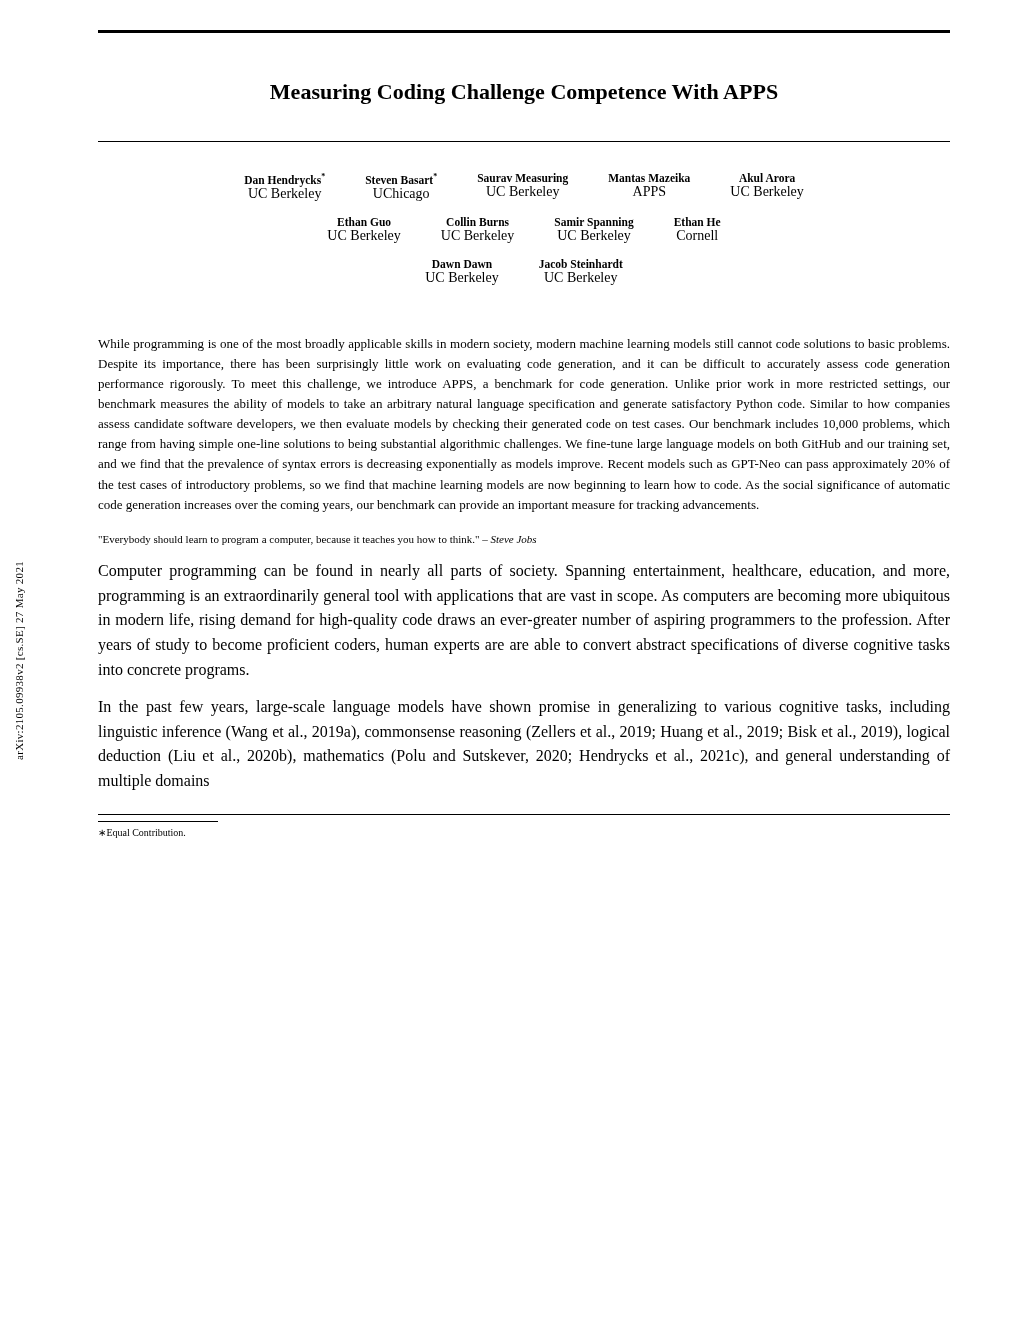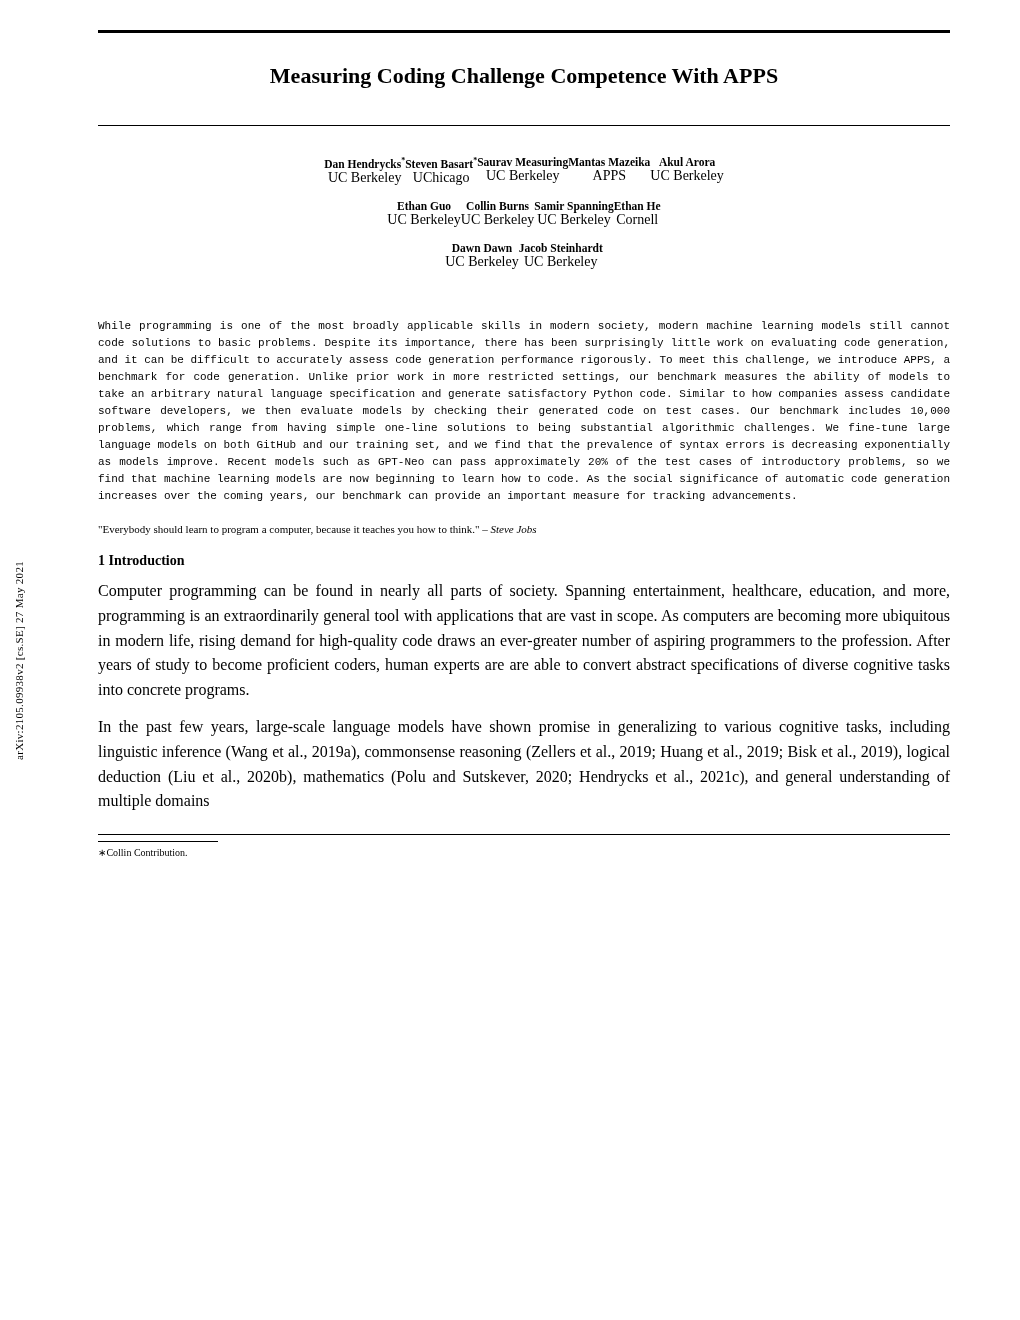--- a/index.html
+++ b/index.html
@@ -64,36 +64,38 @@
       text-align: center;
       padding: 28px 40px 10px 40px;
     }
 
     .paper-title {
       font-size: 22px;
       font-weight: bold;
       font-family: 'Computer Modern', Georgia, serif;
       line-height: 1.35;
       margin-bottom: 16px;
+      margin-top: 16px;
     }
 
     .title-rule {
       border: none;
       border-top: 1.5px solid #000;
       margin: 8px 0 20px 0;
     }
 
     .authors-section {
       text-align: center;
       padding: 10px 0;
     }
 
     .authors-row {
       display: flex;
       justify-content: center;
+      gap: 40px;
       margin-bottom: 14px;
       flex-wrap: wrap;
     }
 
     .author-block {
       text-align: center;
     }
 
     .author-name {
       font-weight: bold;
@@ -117,24 +119,24 @@
 
     .abstract-title {
       text-align: center;
       font-weight: bold;
       font-size: 13px;
       font-family: 'Computer Modern', Georgia, serif;
       margin-bottom: 12px;
     }
 
     .abstract-text {
-      font-size: 11px;
+      font-size: 13px;
       line-height: 1.55;
       text-align: justify;
-      font-family: Liberation Mono, monospace;
+      font-family: Liberation Serif, serif;
       hyphens: auto;
     }
 
     .quote-section {
       margin: 18px 0 14px 0;
       font-size: 11px;
       font-family: 'Computer Modern', Georgia, serif;
       text-align: left;
     }
 
@@ -254,26 +256,23 @@
 
     <div class="abstract-section">
       <p class="abstract-text">While programming is one of the most broadly applicable skills in modern society, modern machine learning models still cannot code solutions to basic problems. Despite its importance, there has been surprisingly little work on evaluating code generation, and it can be difficult to accurately assess code generation performance rigorously. To meet this challenge, we introduce APPS, a benchmark for code generation. Unlike prior work in more restricted settings, our benchmark measures the ability of models to take an arbitrary natural language specification and generate satisfactory Python code. Similar to how companies assess candidate software developers, we then evaluate models by checking their generated code on test cases. Our benchmark includes 10,000 problems, which range from having simple one-line solutions to being substantial algorithmic challenges. We fine-tune large language models on both GitHub and our training set, and we find that the prevalence of syntax errors is decreasing exponentially as models improve. Recent models such as GPT-Neo can pass approximately 20% of the test cases of introductory problems, so we find that machine learning models are now beginning to learn how to code. As the social significance of automatic code generation increases over the coming years, our benchmark can provide an important measure for tracking advancements.</p>
     </div>
 
     <div class="quote-section">
       <span class="quote-text">"Everybody should learn to program a computer, because it teaches you how to think." –</span>
       <span class="quote-attribution">Steve Jobs</span>
     </div>
 
-    <h2 class="section-title">
-      <span>1   Introduction</span>
-    </h2>
 
     <p class="body-text">Computer programming can be found in nearly all parts of society. Spanning entertainment, healthcare, education, and more, programming is an extraordinarily general tool with applications that are vast in scope. As computers are becoming more ubiquitous in modern life, rising demand for high-quality code draws an ever-greater number of aspiring programmers to the profession. After years of study to become proficient coders, human experts are are able to convert abstract specifications of diverse cognitive tasks into concrete programs.</p>
 
     <p class="body-text">In the past few years, large-scale language models have shown promise in generalizing to various cognitive tasks, including linguistic inference (Wang et al., 2019a), commonsense reasoning (Zellers et al., 2019; Huang et al., 2019; Bisk et al., 2019), logical deduction (Liu et al., 2020b), mathematics (Polu and Sutskever, 2020; Hendrycks et al., 2021c), and general understanding of multiple domains</p>
 
     <div class="footnote-area">
       <hr class="footnote-rule">
-      <span>∗Collin Contribution.</span>
+      <span>∗Equal Contribution.</span>
     </div>
   </div>
 </div>
 
 </body></html>

